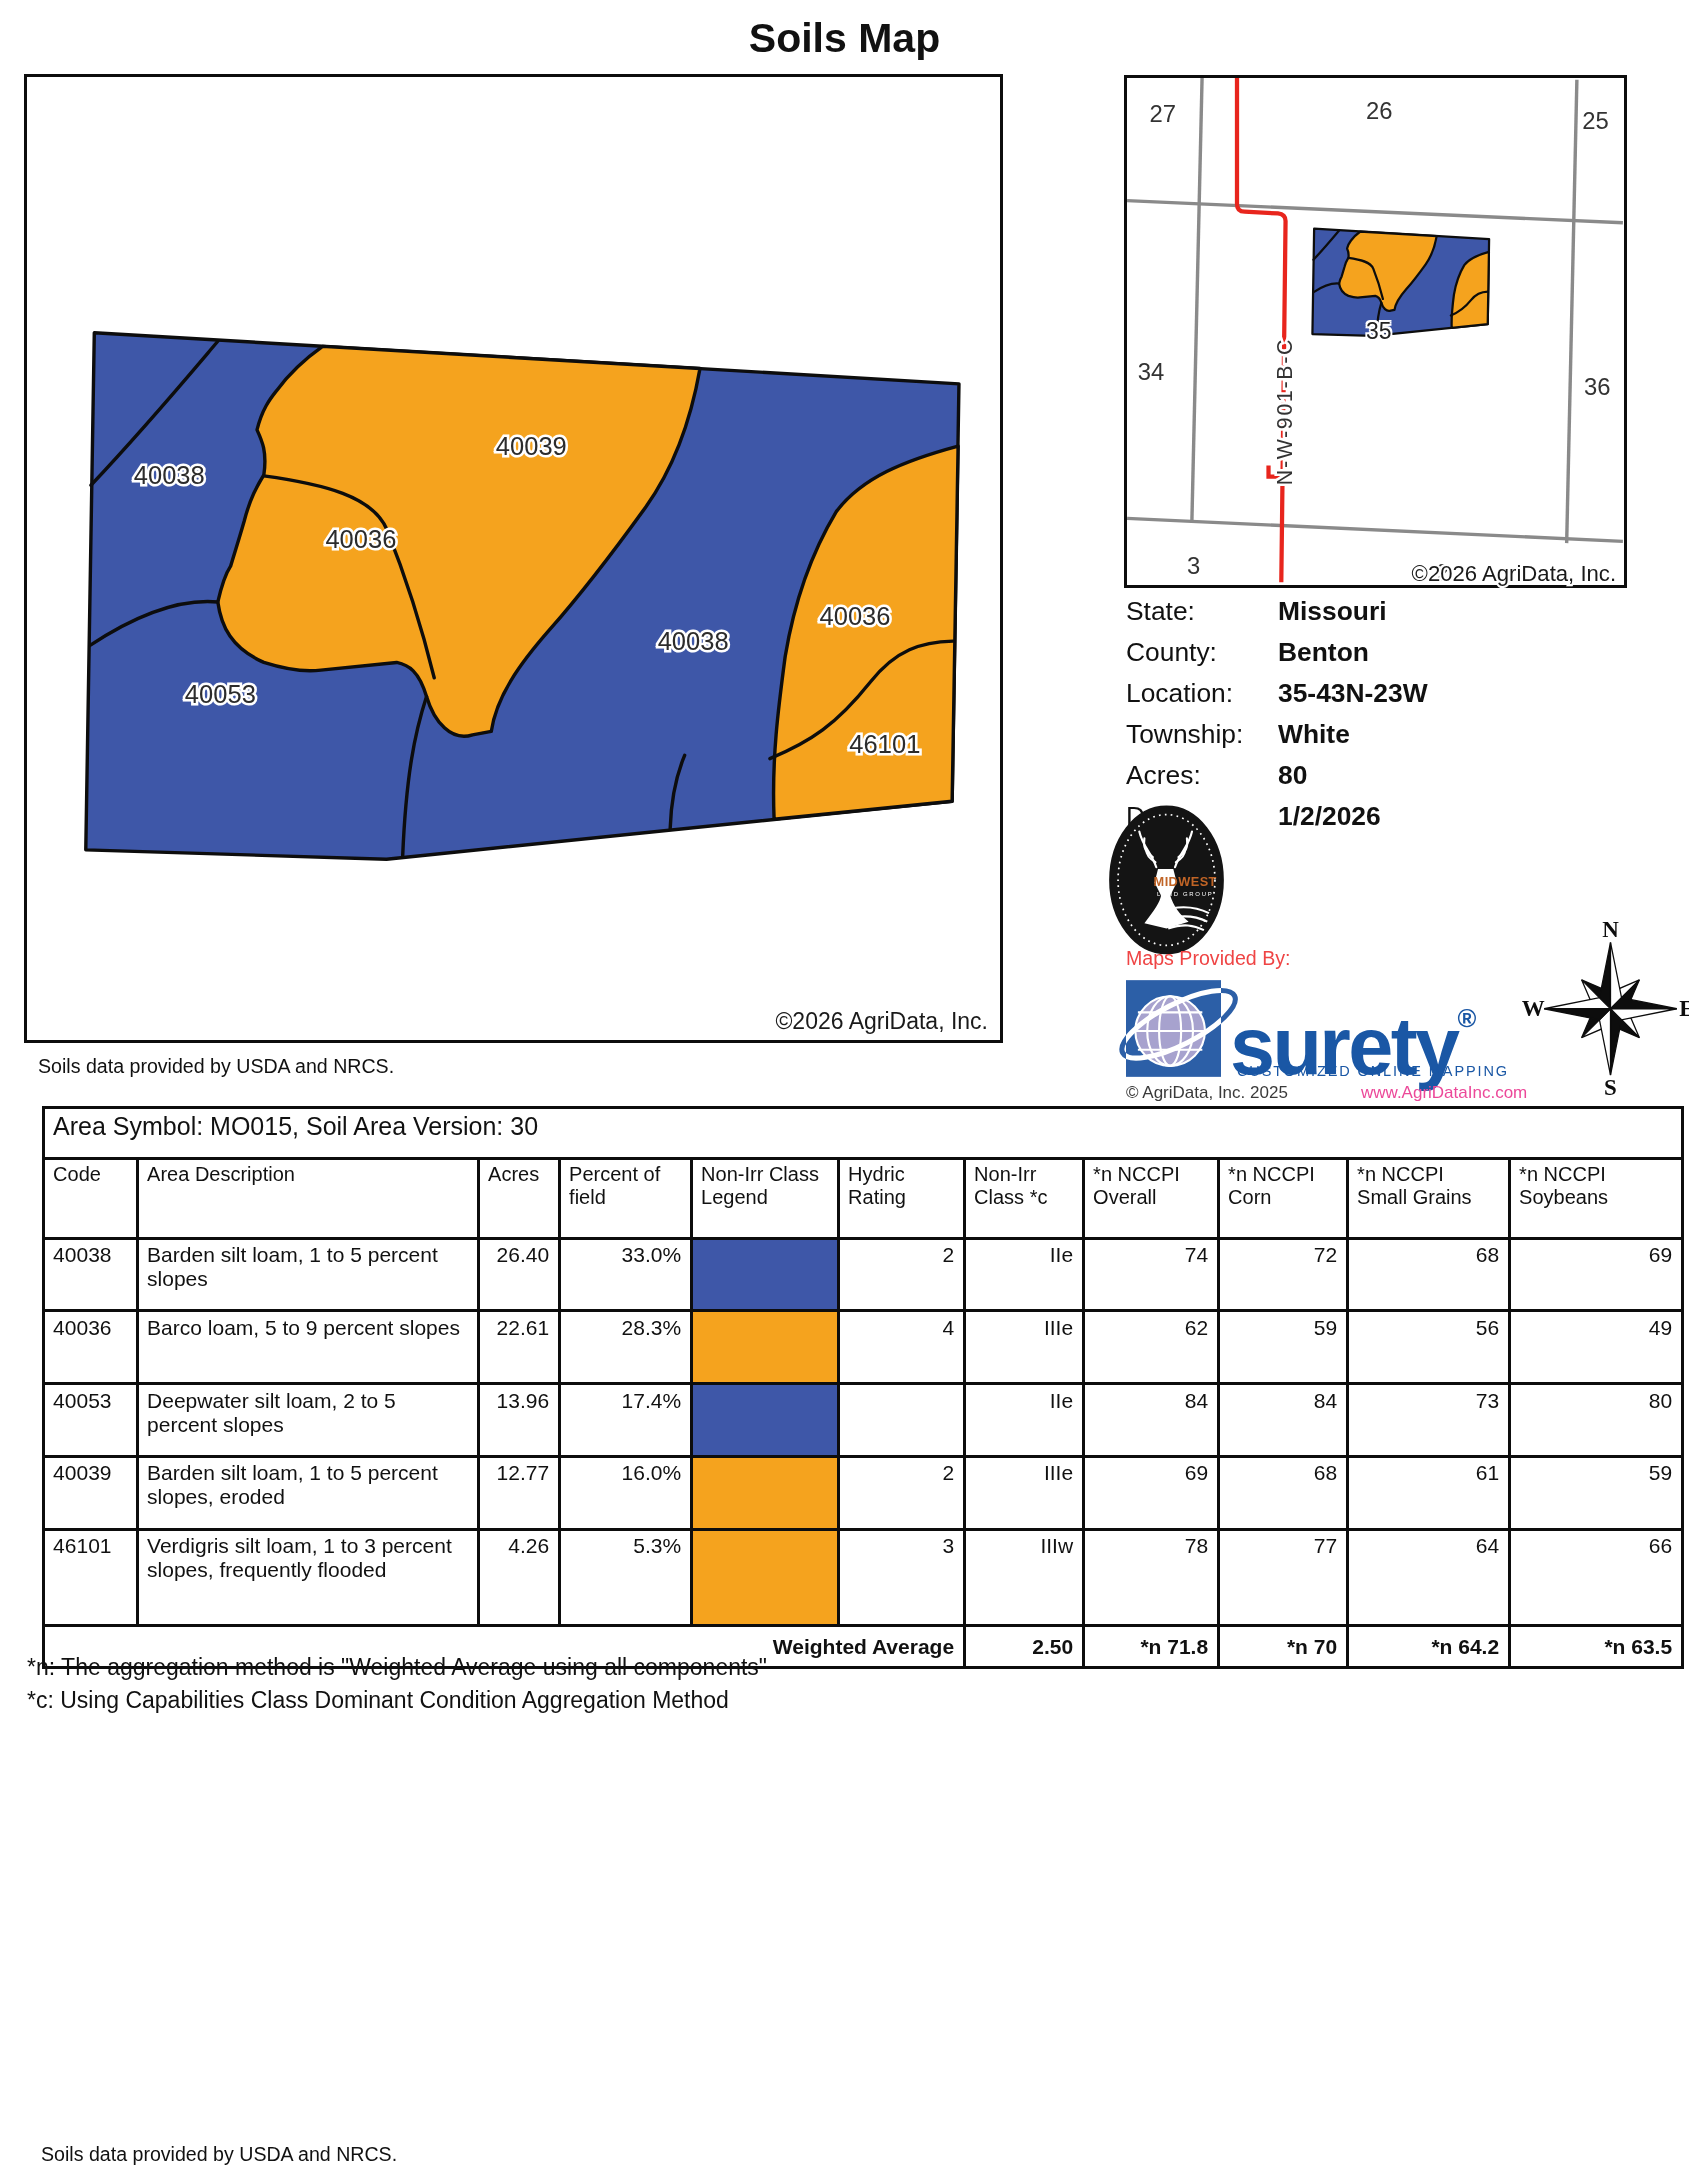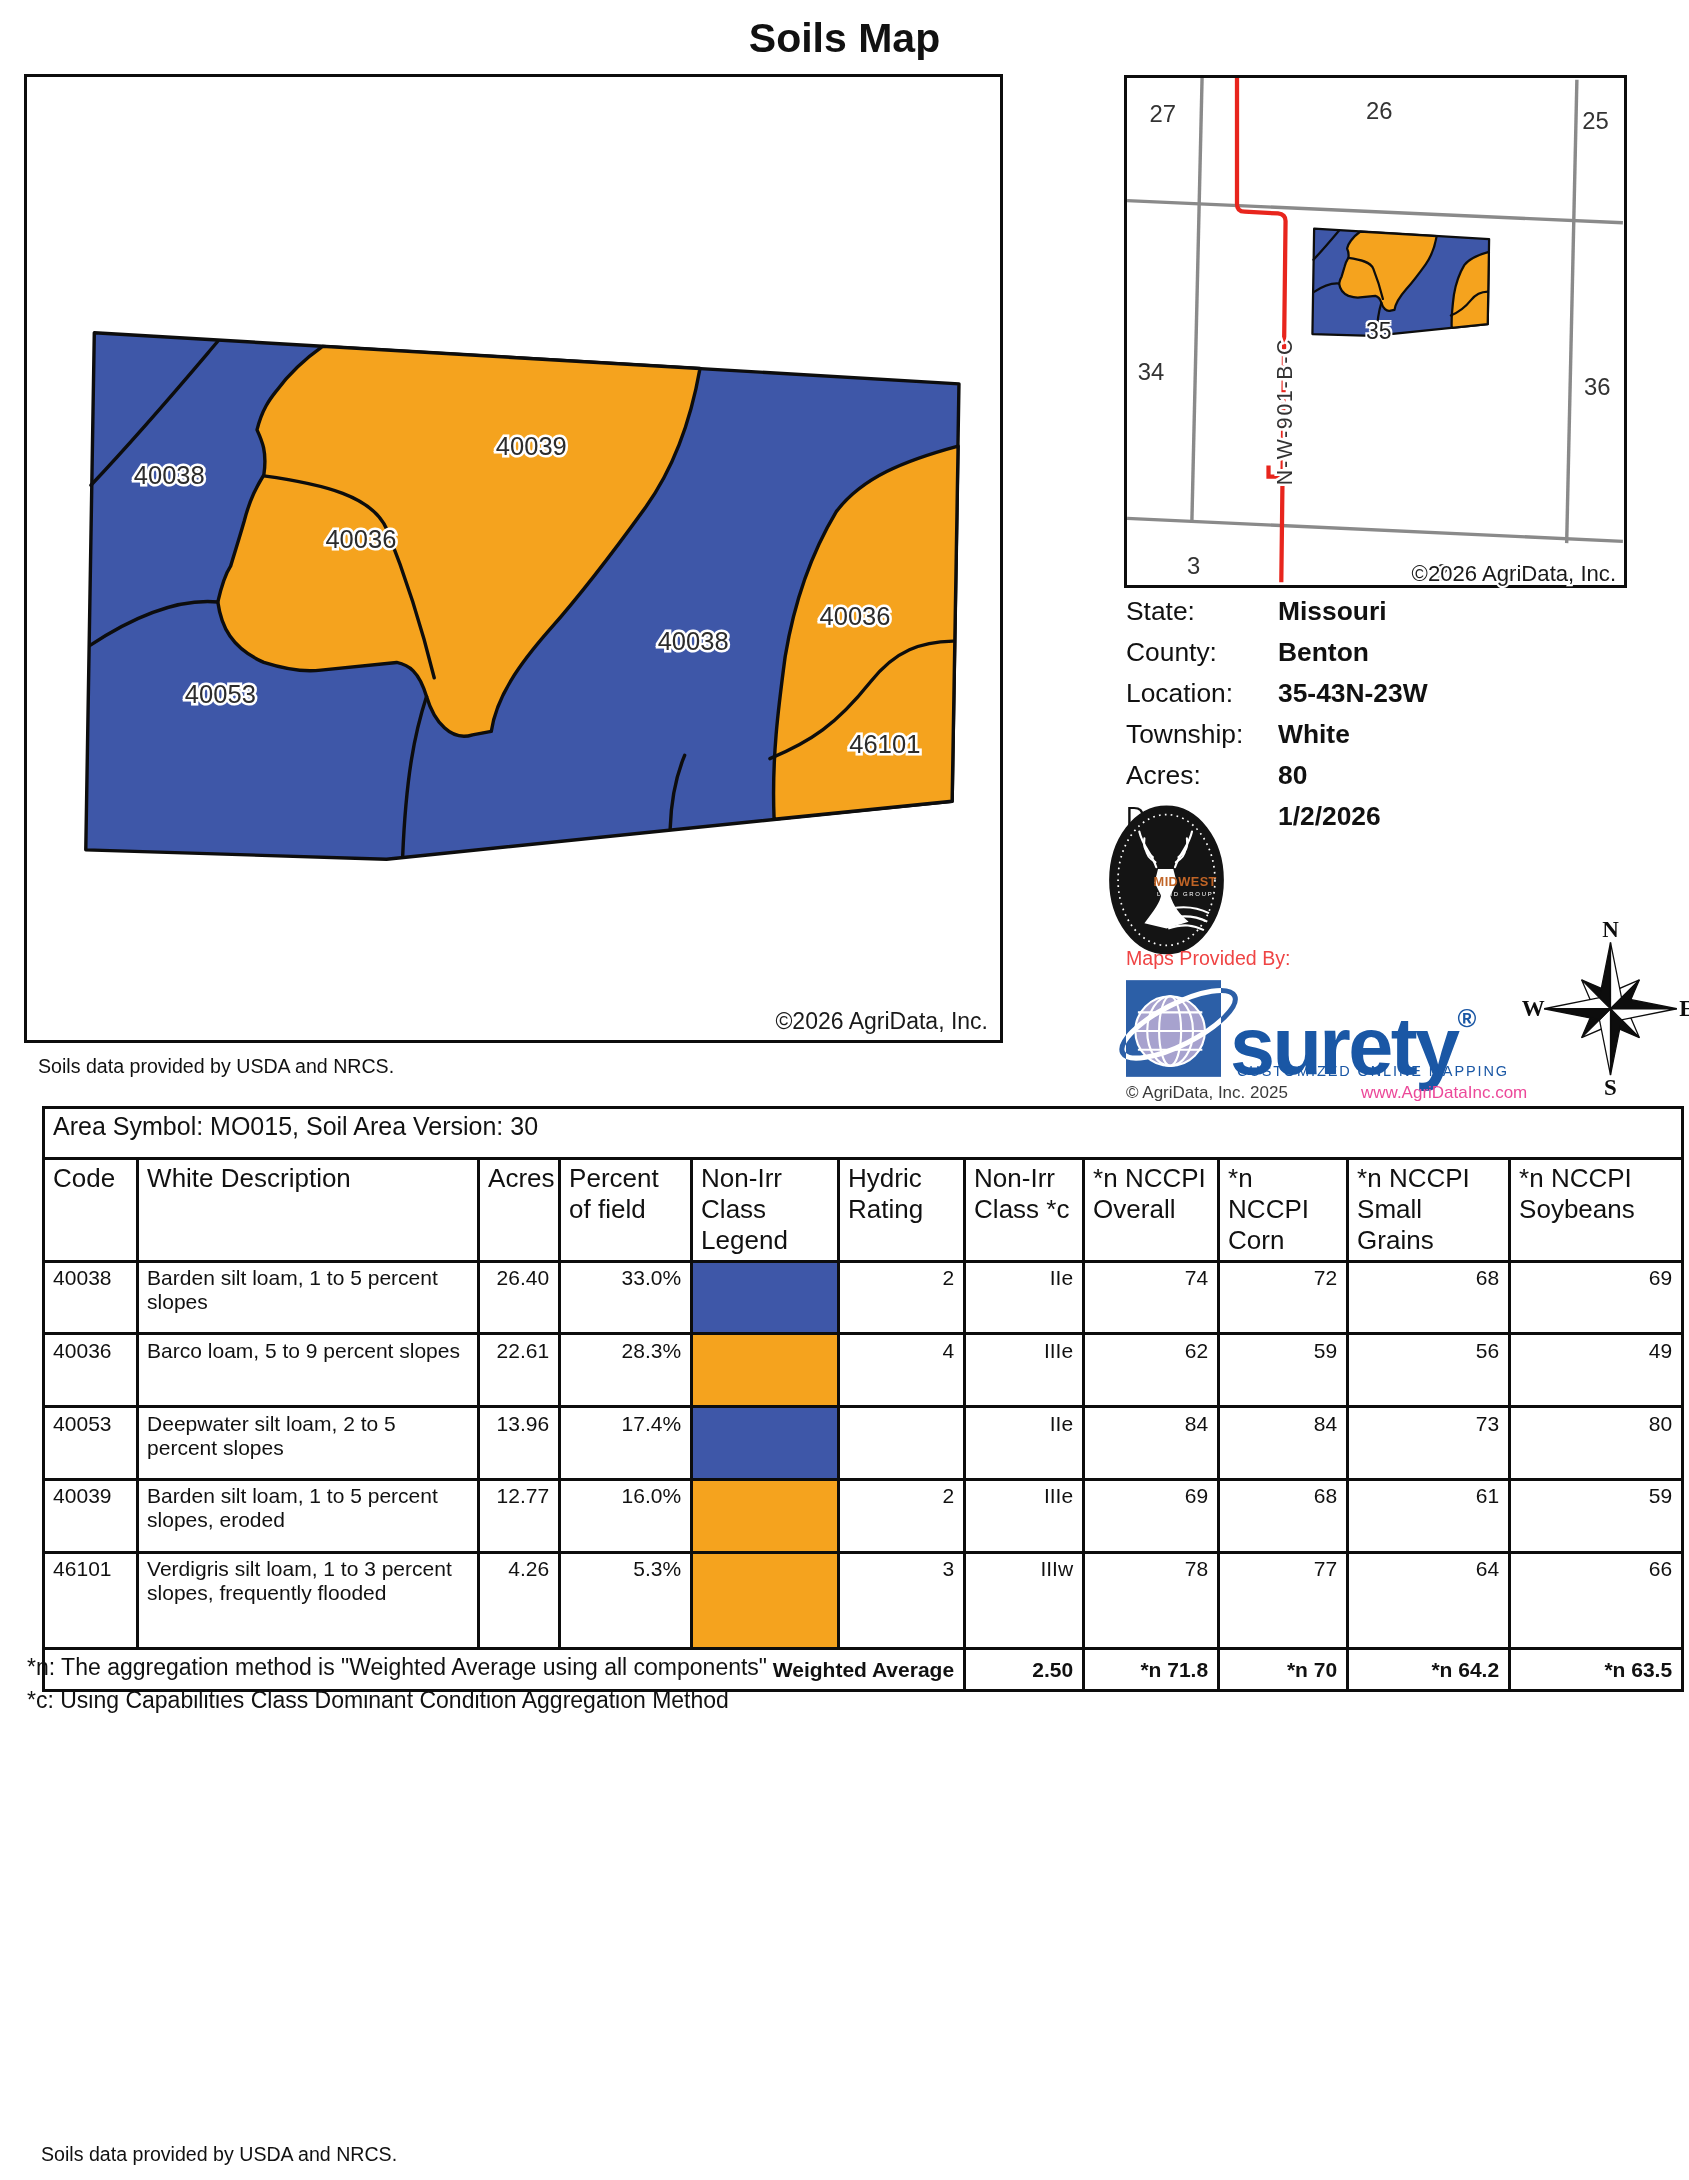--- a/index.html
+++ b/index.html
@@ -45,21 +45,21 @@
   .surety-tagline{left:1237px;top:1063px;font-size:14.5px;font-weight:normal;color:#1A57A5;letter-spacing:1.9px;}
   .brand-copy{left:1126px;top:1083px;font-size:17px;color:#3a3a3a;text-align:center;}
   .brand-site{left:1361px;top:1083px;font-size:17px;color:#ec4899;}
   .compass-label{font-family:"Liberation Serif", serif;font-size:27px;fill:#0d0d0d;font-weight:bold;text-anchor:middle;}
 
   
   .soil-table-wrap{left:25.6px;top:1106px;width:1638px;padding-left:16px;}
   table.soil{border-collapse:collapse;width:1638px;table-layout:fixed;font-size:21px;}
   table.soil td{border:3.4px solid #0d0d0d;padding:3.4px 8.5px 3.4px 8.5px;vertical-align:top;overflow:hidden;}
   td.area-cell{height:41px;font-size:25px;vertical-align:middle;}
-  tr.hdr td{height:70px;font-size:26px;}
+  tr.hdr td{height:70px;font-size:20px;}
   tr.datarow td{height:63px;}
   tr.row5 td{height:87px;}
   td.num{text-align:right;}
   td.swatch{padding:0;}
   tr.wavg td{height:32px;vertical-align:middle;font-weight:bold;}
   td.wa-label{text-align:right;}
 
   .footnote1{left:27px;top:1654px;font-size:23px;}
   .footnote2{left:27px;top:1687px;font-size:23px;}
   .page-footer{left:41px;top:2143px;font-size:19.6px;}
@@ -251,21 +251,21 @@
     <col style="width:129px">
         <col style="width:162px">
         <col style="width:173px">
   </colgroup>
   <tbody>
         <tr>
     <td class="area-cell" colspan="11">Area Symbol: MO015, Soil Area Version: 30</td>
   </tr>
   <tr class="hdr">
     <td>Code</td>
-    <td>White Description</td>
+    <td>Area Description</td>
     <td>Acres</td>
     <td>Percent of field</td>
     <td>Non-Irr Class Legend</td>
     <td>Hydric Rating</td>
     <td>Non-Irr Class *c</td>
     <td>*n NCCPI Overall</td>
     <td>*n NCCPI Corn</td>
     <td>*n NCCPI Small Grains</td>
     <td>*n NCCPI Soybeans</td>
   </tr>

